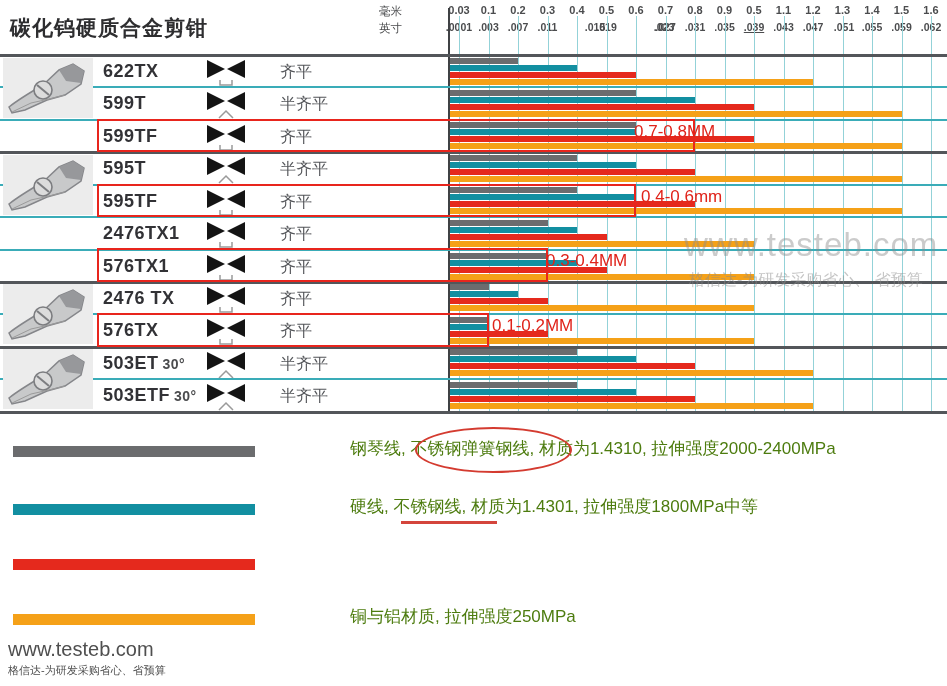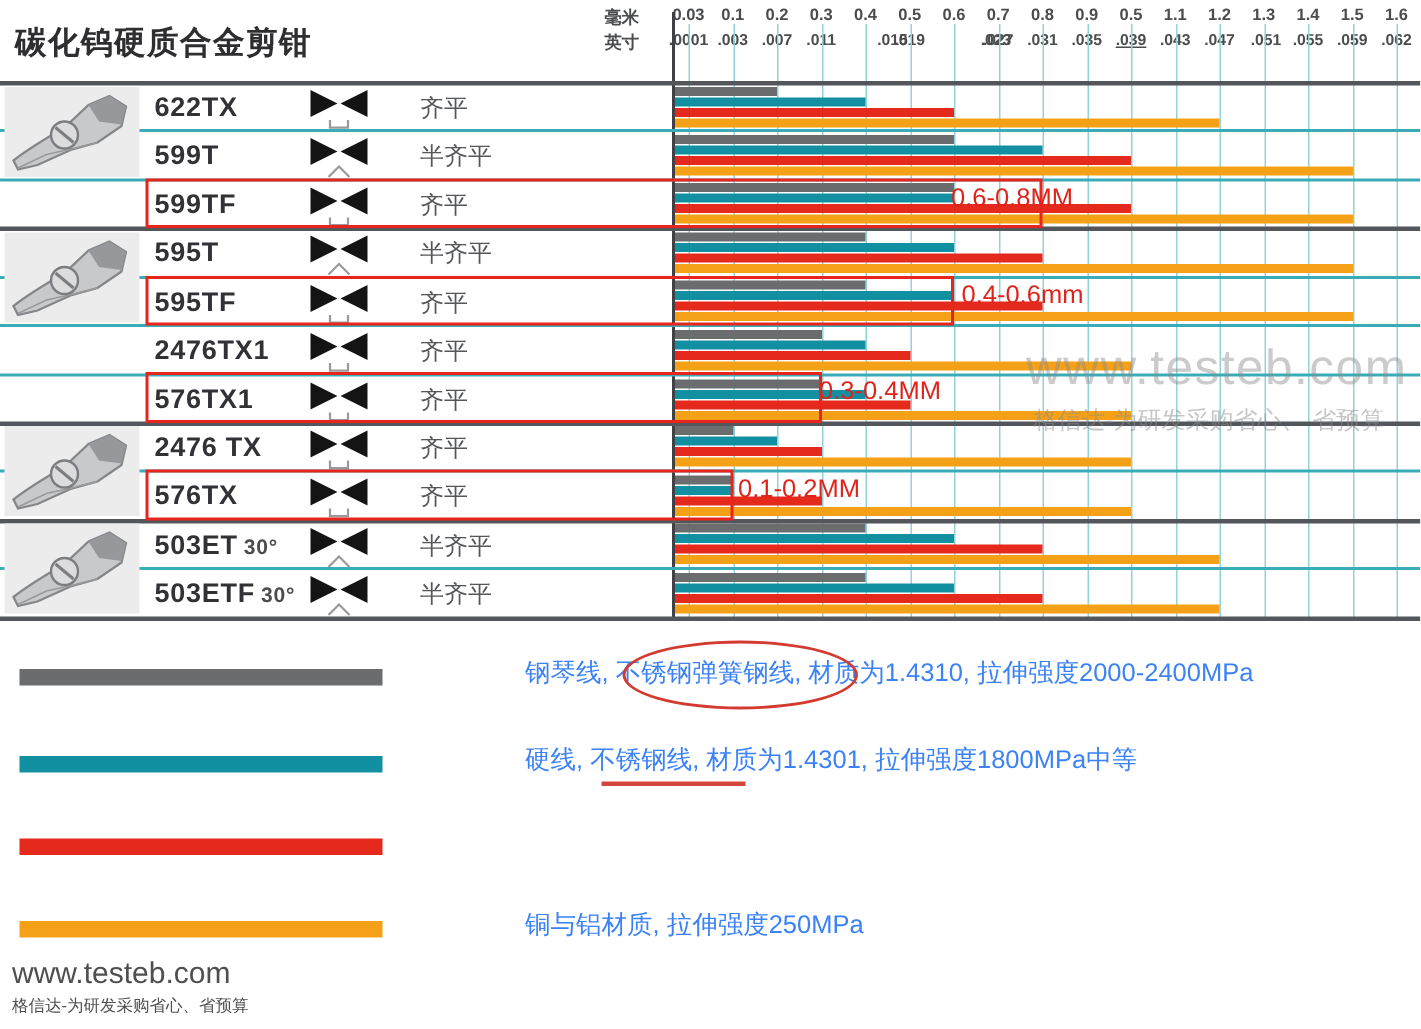--- a/index.html
+++ b/index.html
@@ -1,19 +1,19 @@
 <!DOCTYPE html>
 <html><head>
 <meta charset="utf-8">
 <style>
   html,body{margin:0;padding:0;background:#fff;}
   .page{position:relative;width:947px;height:686px;background:#fff;overflow:hidden;
         font-family:"Liberation Sans","DejaVu Sans",sans-serif;}
   .title{position:absolute;left:10px;top:14px;font-size:21px;font-weight:700;color:#2e2e30;letter-spacing:1px;}
-  .axis-unit{position:absolute;left:403px;font-size:11.5px;font-weight:700;color:#4b4c4e;text-align:center;}
+  .axis-unit{position:absolute;left:379px;font-size:11.5px;font-weight:400;color:#4b4c4e;text-align:center;}
   .tick{position:absolute;width:40px;margin-left:-20px;text-align:center;font-weight:700;color:#4b4c4e;}
   .tick.mm{top:4px;font-size:11px;}
   .tick.inch{top:21px;font-size:10.5px;}
   .gridline{position:absolute;width:1px;background:#93d2d8;top:16px;height:396px;}
   .vline{position:absolute;left:448px;top:8px;width:2px;height:404px;background:#3f4144;}
   .row{position:absolute;left:0;width:947px;height:32.4px;}
   .row .sep{position:absolute;left:0;top:-1px;width:947px;}
   .sep.teal{height:2px;background:#3aacb8;}
   .sep.dark{height:3px;background:#53565a;}
   .bottom-sep{position:absolute;left:0;top:411px;width:947px;height:2.5px;background:#53565a;}
@@ -23,21 +23,21 @@
   .cut{position:absolute;left:280px;top:7px;font-size:16px;color:#54565a;}
   .bars{position:absolute;left:450px;top:2.5px;}
   .bar{height:6px;margin-bottom:1px;}
   .plier{position:absolute;left:3px;width:90px;background:#ececec;}
   .hl-box{position:absolute;border:2.5px solid #e8251d;box-sizing:border-box;}
   .hl-label{position:absolute;font-size:17px;color:#e0231a;white-space:nowrap;}
   .wm-center-1{position:absolute;left:684px;top:226px;font-size:33px;color:rgba(140,140,140,.45);letter-spacing:1px;}
   .wm-center-2{position:absolute;left:689px;top:270px;font-size:16px;color:rgba(140,140,140,.5);}
   .legend-row{position:absolute;left:0;width:947px;height:24px;}
   .legend-swatch{position:absolute;left:13px;top:9px;width:242px;height:11px;}
-  .legend-label{position:absolute;left:350px;top:0;font-size:17px;color:#3b82f6;white-space:nowrap;}
+  .legend-label{position:absolute;left:350px;top:0;font-size:17px;color:#4d7c0f;white-space:nowrap;}
   .legend-ellipse{position:absolute;left:415px;top:-10px;width:153px;height:42px;border:2.5px solid #d43b30;border-radius:50%;}
   .legend-underline{position:absolute;left:401px;top:26px;width:96px;height:3px;background:#d4453c;}
   .wm-bottom-1{position:absolute;left:8px;top:638px;font-size:20px;color:#4f4f4f;}
   .wm-bottom-2{position:absolute;left:8px;top:663px;font-size:11px;color:#4f4f4f;}
 </style>
 </head>
 <body>
 
 <div class="page">
   <div class="title">碳化钨硬质合金剪钳</div>
@@ -306,21 +306,21 @@
       <div class="plier" style="top: 349px; height: 60px;"><svg width="90" height="60" viewBox="0 0 90 60">
           <path d="M6,49 C16,41 28,34 40,27 L56,12 L70,6 L81,13 L78,26 L62,37 L44,42 L22,52 L9,55 Z" fill="#c8c9ca" stroke="#85868a" stroke-width="1.5"></path>
           <path d="M56,12 L70,6 L81,13 L78,25 L63,23 Z" fill="#97989b"></path>
           <path d="M9,54 L28,45 L46,41 L62,37" fill="none" stroke="#9a9a9a" stroke-width="1"></path>
           <circle cx="40" cy="32" r="9" fill="#dcdcdc" stroke="#7c7d80" stroke-width="1.6"></circle>
           <line x1="34" y1="27" x2="46" y2="37" stroke="#7c7d80" stroke-width="2"></line>
         </svg></div>
     </div>
   <div id="overlays">
       <div class="hl-box" style="left: 97px; top: 118.8px; width: 598px; height: 33.4px;"></div>
-      <div class="hl-label" style="left: 634px; top: 121.8px;">0.6-0.8MM</div>
+      <div class="hl-label" style="left: 634px; top: 121.8px;">0.7-0.8MM</div>
       <div class="hl-box" style="left: 97px; top: 183.6px; width: 539px; height: 33.4px;"></div>
       <div class="hl-label" style="left: 641px; top: 186.6px;">0.4-0.6mm</div>
       <div class="hl-box" style="left: 97px; top: 248.4px; width: 450.5px; height: 33.4px;"></div>
       <div class="hl-label" style="left: 546px; top: 251.4px;">0.3-0.4MM</div>
       <div class="hl-box" style="left: 97px; top: 313.2px; width: 391.5px; height: 33.4px;"></div>
       <div class="hl-label" style="left: 492px; top: 316.2px;">0.1-0.2MM</div>
     </div>
 
   <div class="wm-center-1">www.testeb.com</div>
   <div class="wm-center-2">格信达-为研发采购省心、 省预算</div>

